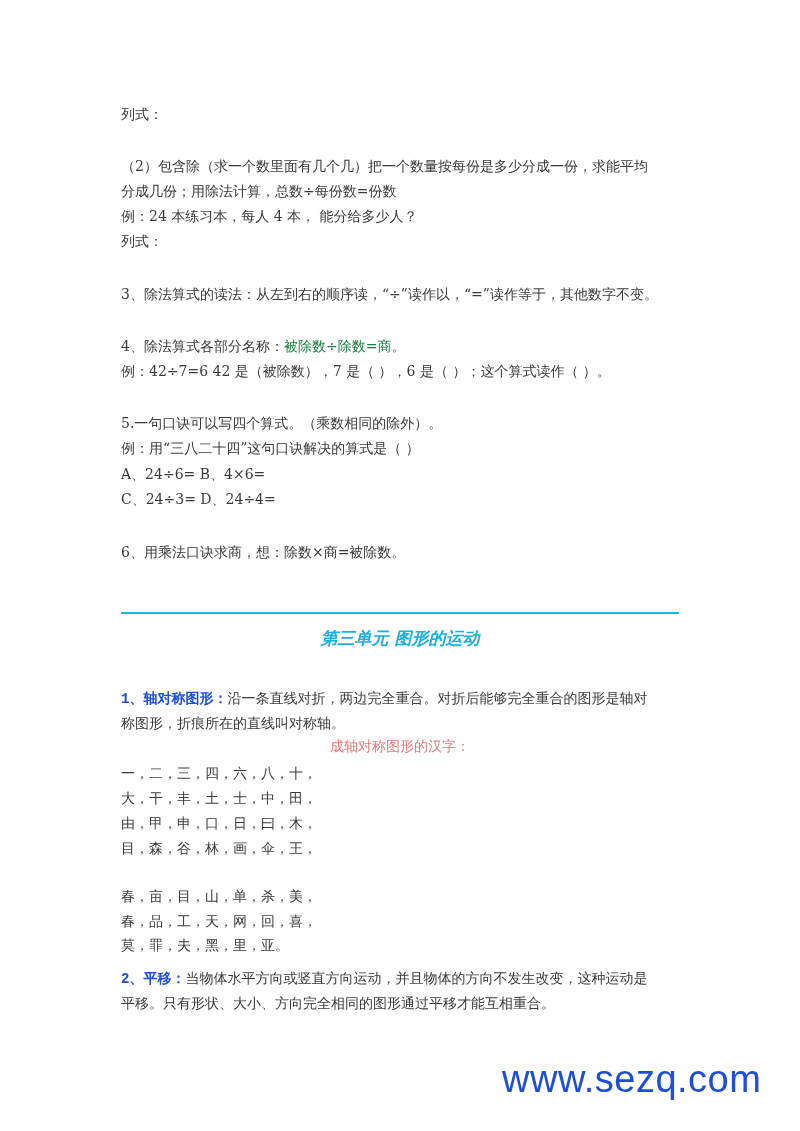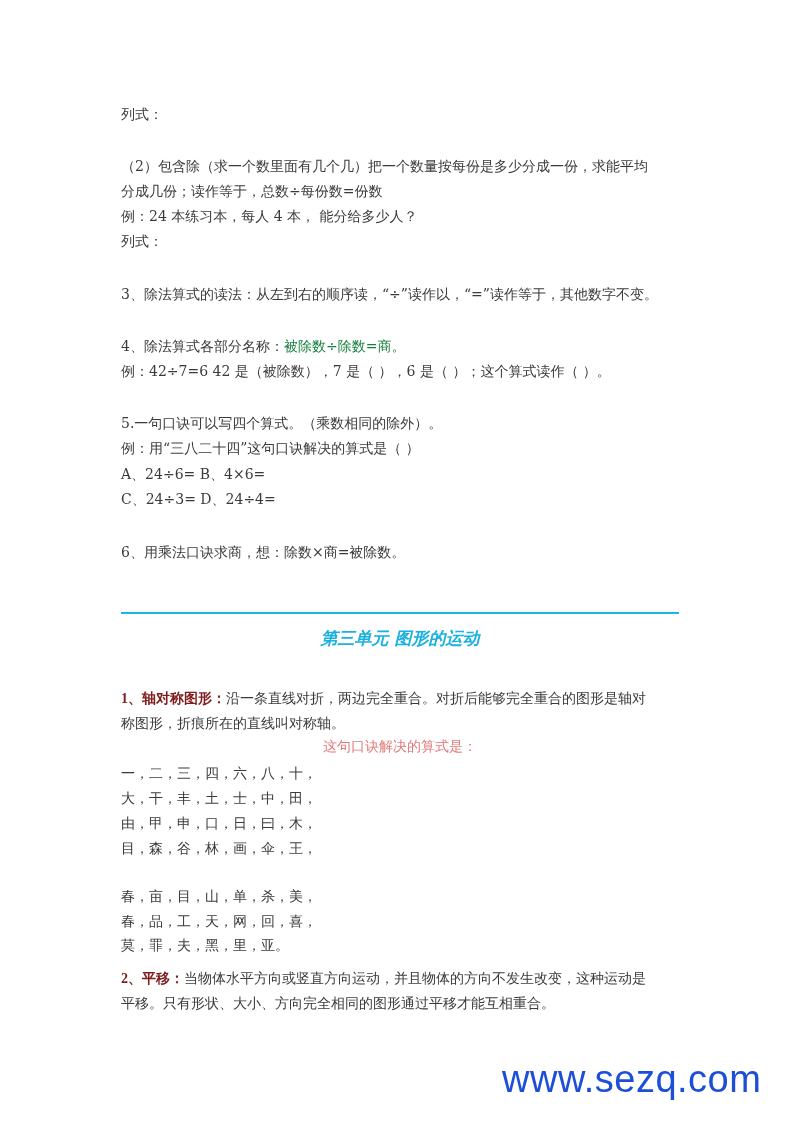--- a/index.html
+++ b/index.html
@@ -1,37 +1,37 @@
 <!DOCTYPE html>
 <html><head>
 <meta charset="utf-8">
 <style>
   html, body { margin: 0; padding: 0; background: #ffffff; }
   body { width: 800px; height: 1131px; position: relative; overflow: hidden;
          font-family: "DejaVu Serif", "Liberation Serif", serif; color: #333333; }
   .page { position: absolute; left: 0; top: 0; width: 800px; height: 1043px; }
   .line { position: absolute; left: 121px; font-size: 14px; line-height: 20px; white-space: nowrap; color: #3a3a3a; }
   .red { color: #15803d; }
-  .bold { font-weight: bold; font-family: Liberation Serif, serif; color: #7f1d1d; }
+  .bold { font-weight: bold; font-family: Liberation Mono, monospace; color: #1d4ed8; }
   .rule { position: absolute; left: 121px; width: 558px; top: 612px; height: 2px; background: #1ab8e0; }
   .unit-title { position: absolute; left: 0; width: 800px; top: 627px; text-align: center;
                 font-family: "DejaVu Sans", sans-serif; font-weight: bold; font-size: 17px; color: #1ab0e0; font-style: italic; }
   .subtitle { position: absolute; left: 0; width: 800px; top: 738px; text-align: center; font-size: 14px; color: #e07a7a; }
   .watermark { position: absolute; left: 502px; top: 1058px; font-family: "Liberation Sans", "DejaVu Sans", sans-serif;
                font-size: 38px; color: #1d4ed8; letter-spacing: 0.5px; }
 </style>
 </head>
 <body>
 
 <div class="page">
 
   <div class="line" style="top:104px">列式：</div>
 
   <div class="line" style="top:156px">（2）包含除（求一个数里面有几个几）把一个数量按每份是多少分成一份，求能平均</div>
-  <div class="line" style="top:181px">分成几份；读作等于，总数÷每份数=份数</div>
+  <div class="line" style="top:181px">分成几份；用除法计算，总数÷每份数=份数</div>
   <div class="line" style="top:206px">例：24 本练习本，每人 4 本，  能分给多少人？</div>
   <div class="line" style="top:231px">列式：</div>
 
   <div class="line" style="top:284px">3、除法算式的读法：从左到右的顺序读，“÷”读作以，“=”读作等于，其他数字不变。</div>
 
   <div class="line" style="top:336px">
     <span>4、除法算式各部分名称：</span><span class="red">被除数÷除数=商。</span>
   </div>
   <div class="line" style="top:361px">例：42÷7=6 42 是（被除数），7 是（ ），6 是（ ）；这个算式读作（ ）。</div>
 
@@ -43,21 +43,21 @@
   <div class="line" style="top:542px">6、用乘法口诀求商，想：除数×商=被除数。</div>
 
   <div class="rule"></div>
   <div class="unit-title">第三单元  图形的运动</div>
 
   <div class="line" style="top:688px">
     <span class="bold">1、轴对称图形：</span><span>沿一条直线对折，两边完全重合。对折后能够完全重合的图形是轴对</span>
   </div>
   <div class="line" style="top:713px">称图形，折痕所在的直线叫对称轴。</div>
 
-  <div class="subtitle">这句口诀解决的算式是：</div>
+  <div class="subtitle">成轴对称图形的汉字：</div>
 
   <div class="line" style="top:763px">一，二，三，四，六，八，十，</div>
   <div class="line" style="top:788px">大，干，丰，土，士，中，田，</div>
   <div class="line" style="top:813px">由，甲，申，口，日，曰，木，</div>
   <div class="line" style="top:838px">目，森，谷，林，画，伞，王，</div>
   <div class="line" style="top:886px">春，亩，目，山，单，杀，美，</div>
   <div class="line" style="top:911px">春，品，工，天，网，回，喜，</div>
   <div class="line" style="top:935px">莫，罪，夫，黑，里，亚。</div>
 
   <div class="line" style="top:968px">

